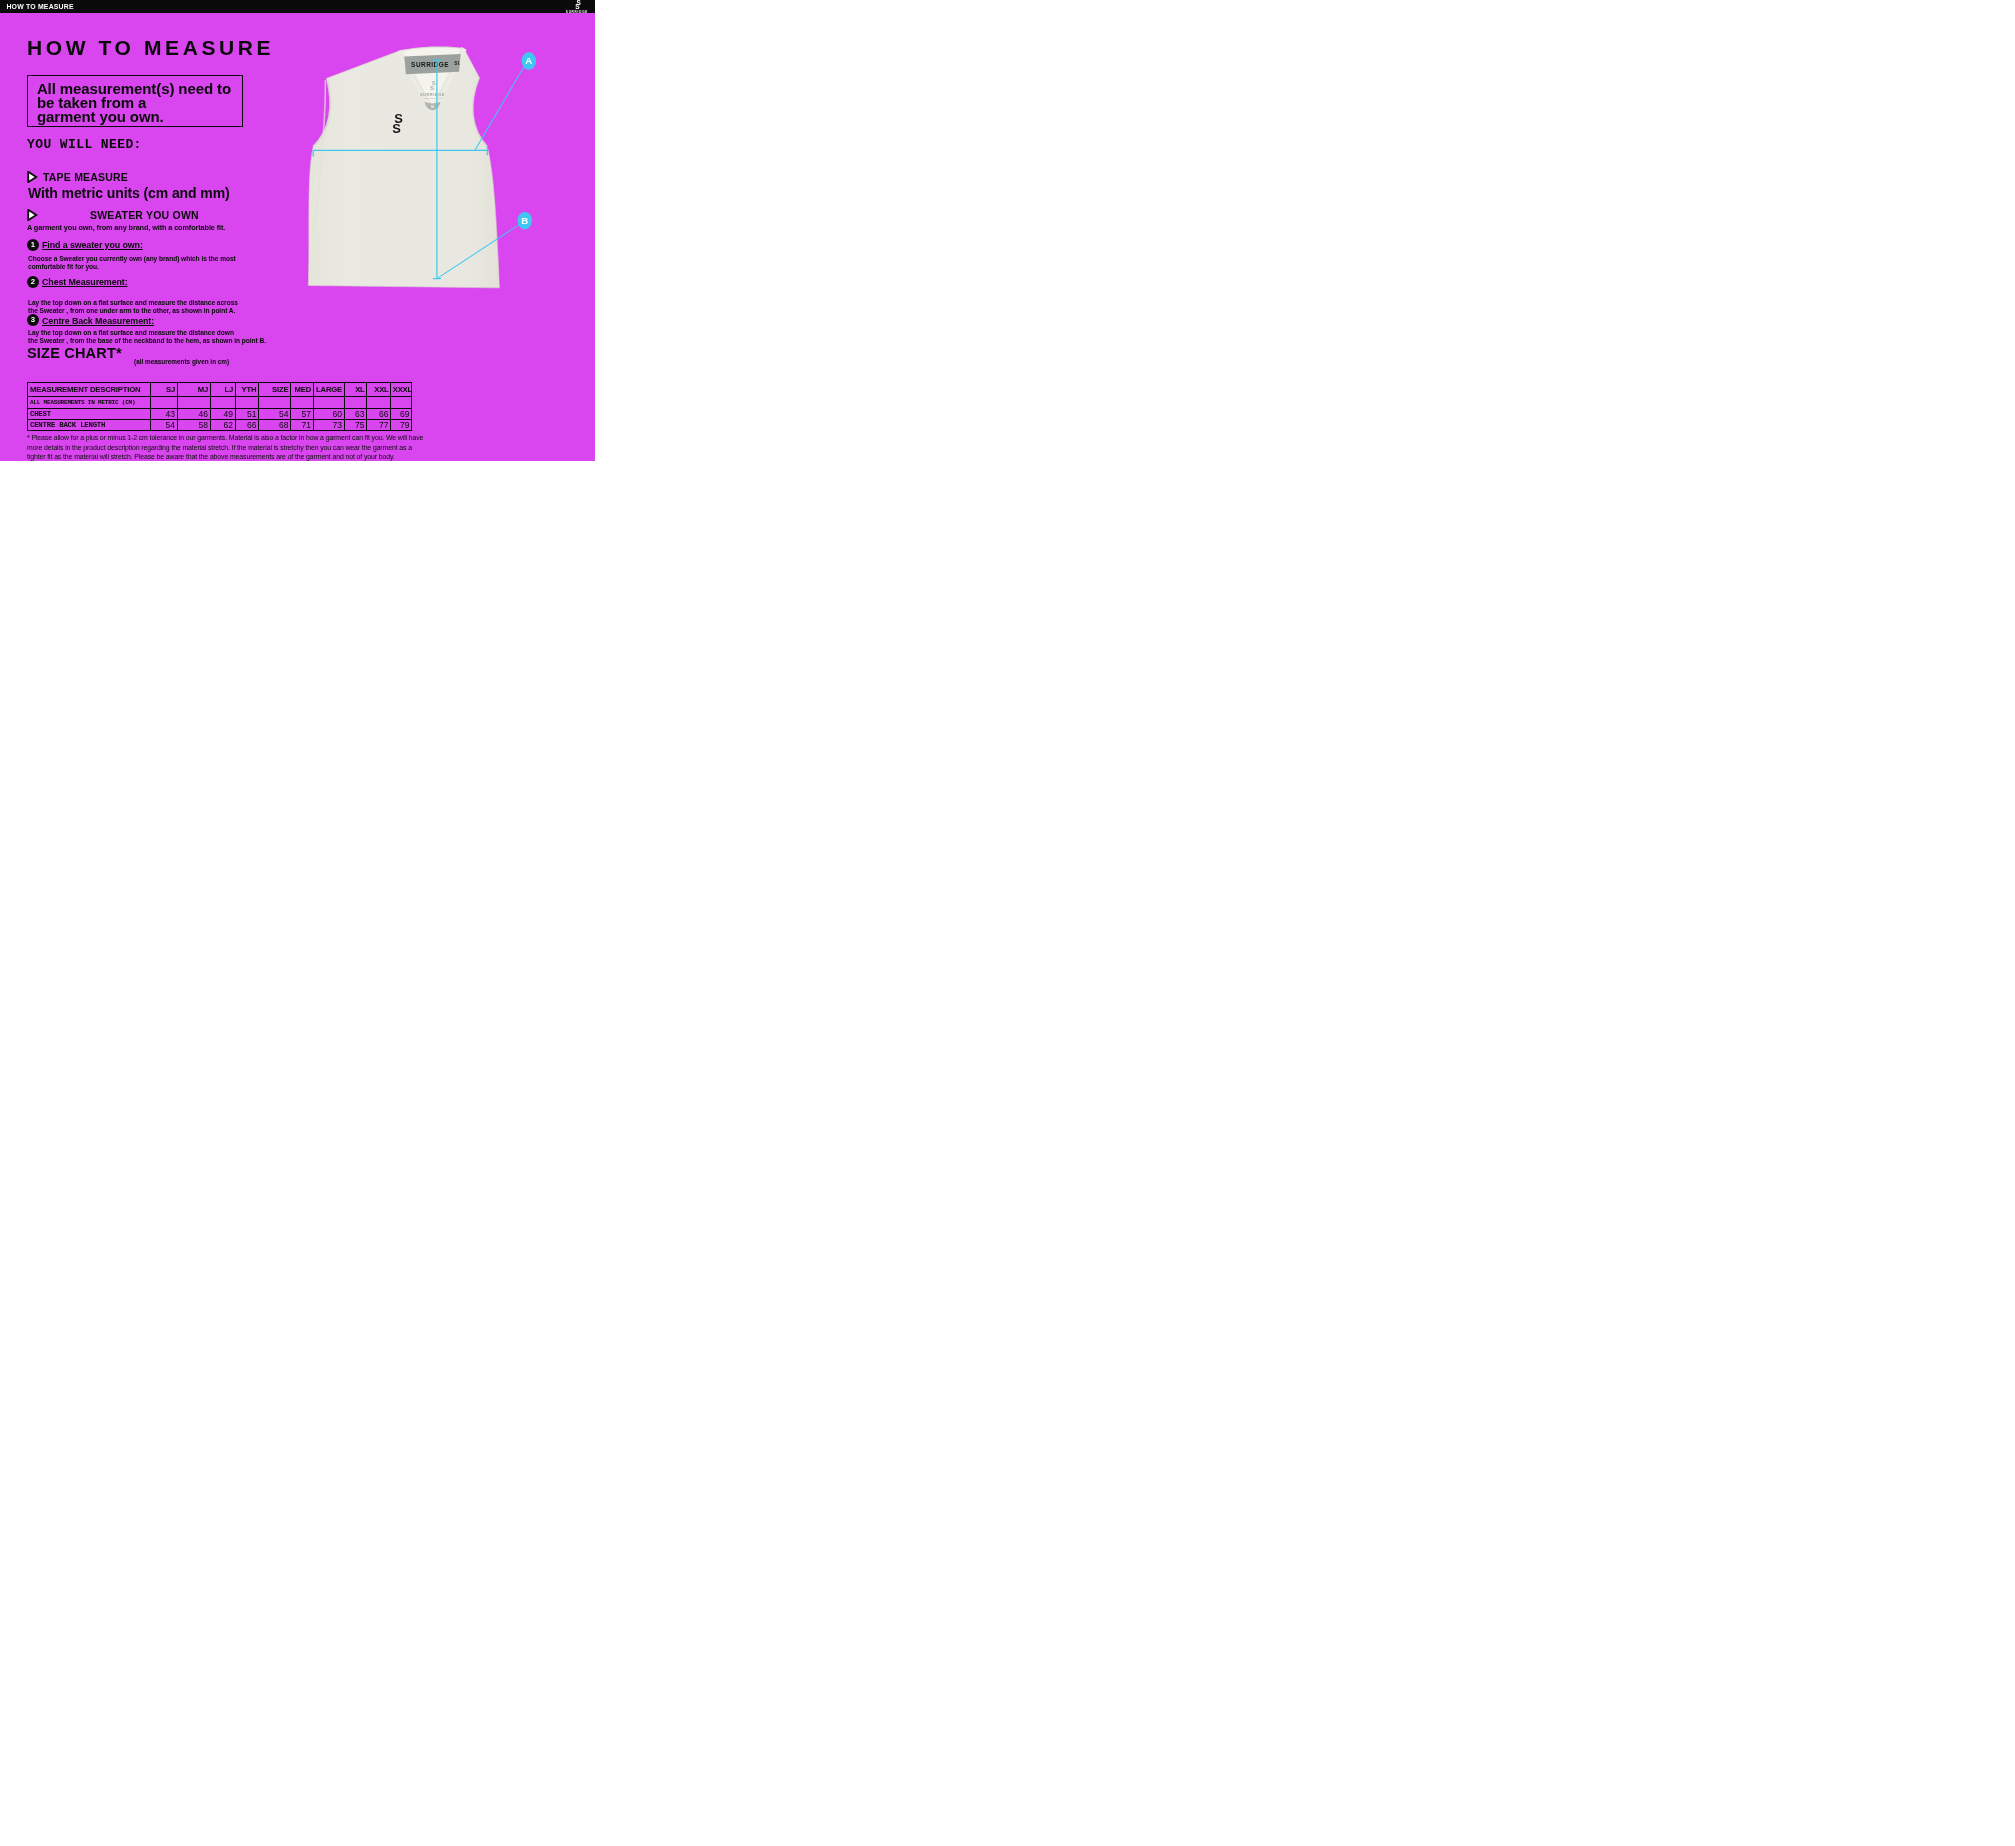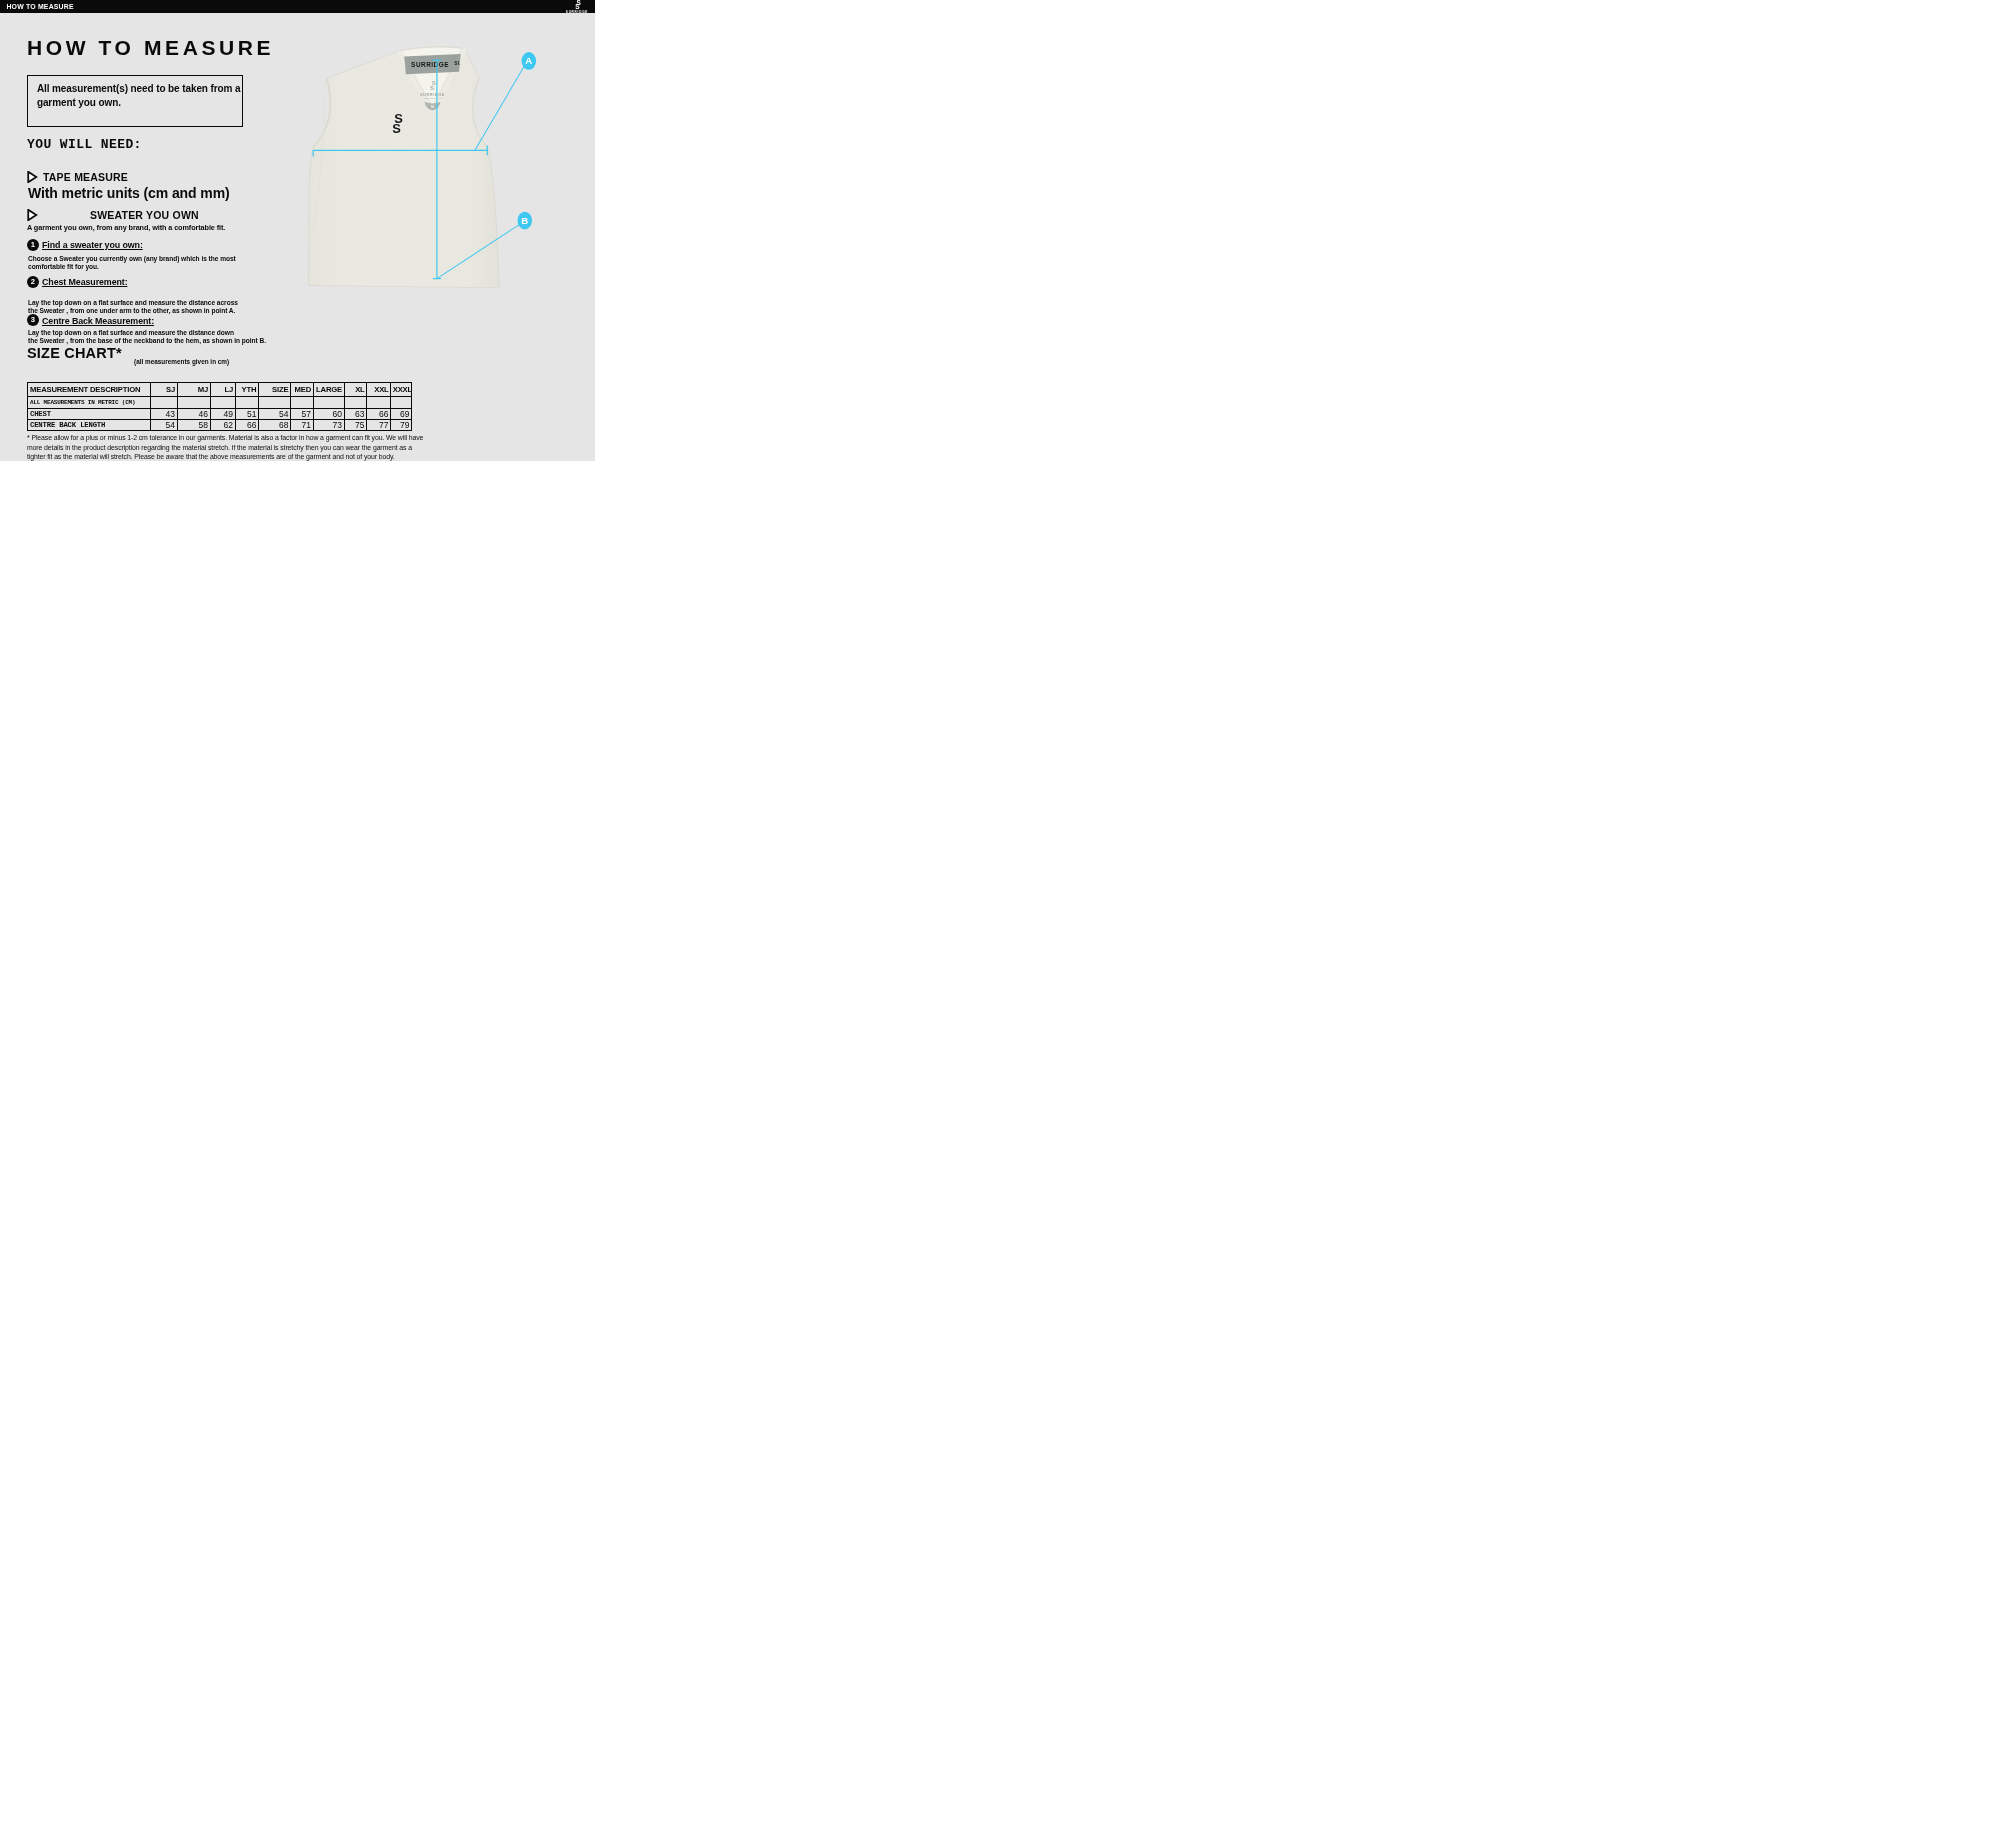--- a/index.html
+++ b/index.html
@@ -1,32 +1,32 @@
 <!DOCTYPE html>
 <html style="font-size:6.4px"><head>
 <meta charset="utf-8">
 <style>
   html,body{margin:0;padding:0;background:#fff;}
-  #page{position:relative;width:595px;height:461px;background:#e5e5e5;overflow:hidden;
+  #page{position:relative;width:595px;height:461px;background:#d946ef;overflow:hidden;
         font-family:"Liberation Sans","DejaVu Sans",sans-serif;color:#0a0a0a;}
 
   
   .topbar{position:absolute;left:0;top:0;width:100%;height:13.3px;background:#0a0a0a;}
   .topbar .bar-title{position:absolute;left:6.4px;top:0;line-height:13.3px;color:#fff;
         font-size:6.9px;font-weight:bold;letter-spacing:0.2px;}
   .topbar svg{position:absolute;right:4.8px;top:0;}
 
   
   .h1{position:absolute;left:27px;top:36px;font-size:21px;font-weight:bold;letter-spacing:3.6px;
         white-space:nowrap;}
 
   
   .note-box{position:absolute;left:27px;top:75px;width:216px;height:52px;border:1.6px solid #0a0a0a;
         box-sizing:border-box;}
-  .note-box .note{position:absolute;left:8.9px;top:6.4px;font-size:10px;font-weight:bold;
+  .note-box .note{position:absolute;left:8.9px;top:6.4px;font-size:15px;font-weight:bold;
         line-height:14px;white-space:pre-line;letter-spacing:-0.1px;}
 
   .h2{position:absolute;left:27px;font-size:13px;font-weight:bold;letter-spacing:0.4px;white-space:nowrap;font-family:Liberation Mono, monospace;}
 
   .tri{position:absolute;width:10.5px;height:12px;}
   .item-title{position:absolute;left:43px;font-size:10.5px;font-weight:bold;letter-spacing:0.2px;white-space:nowrap;}
   .item-desc{position:absolute;font-weight:bold;white-space:nowrap;letter-spacing:-0.1px;}
 
   .numcircle{position:absolute;left:27px;width:12px;height:12px;border-radius:50%;background:#0a0a0a;
         color:#fff;font-size:7.7px;font-weight:bold;text-align:center;line-height:12px;}

